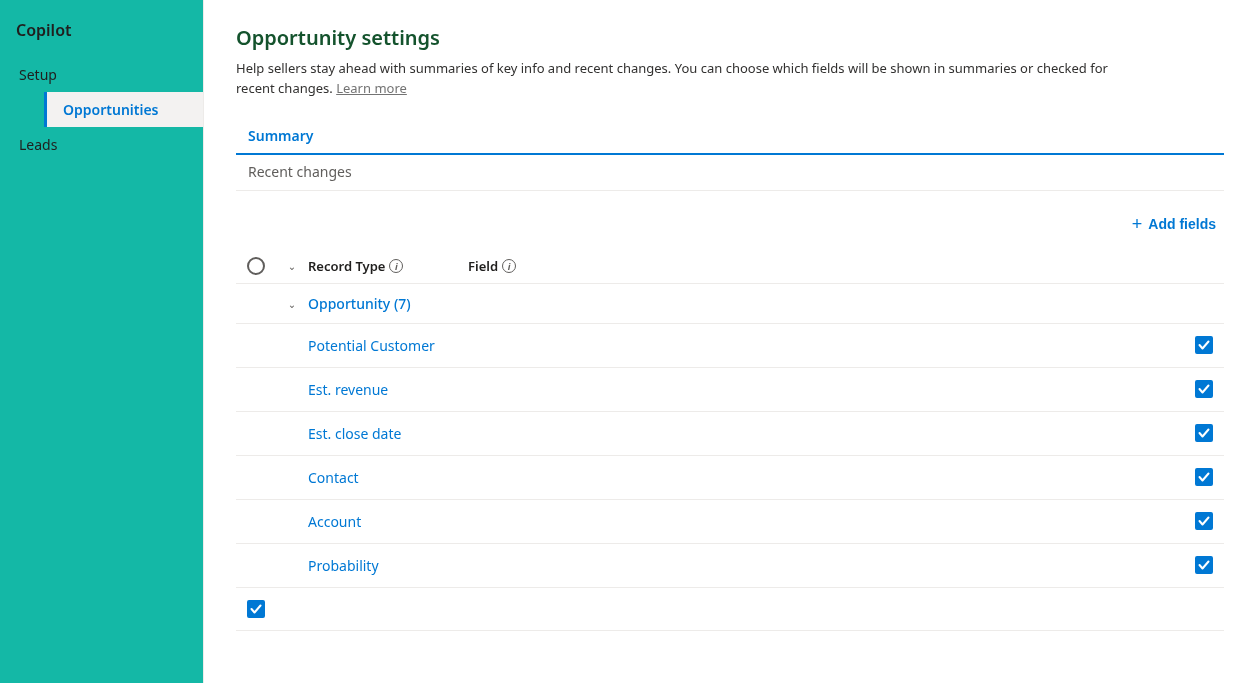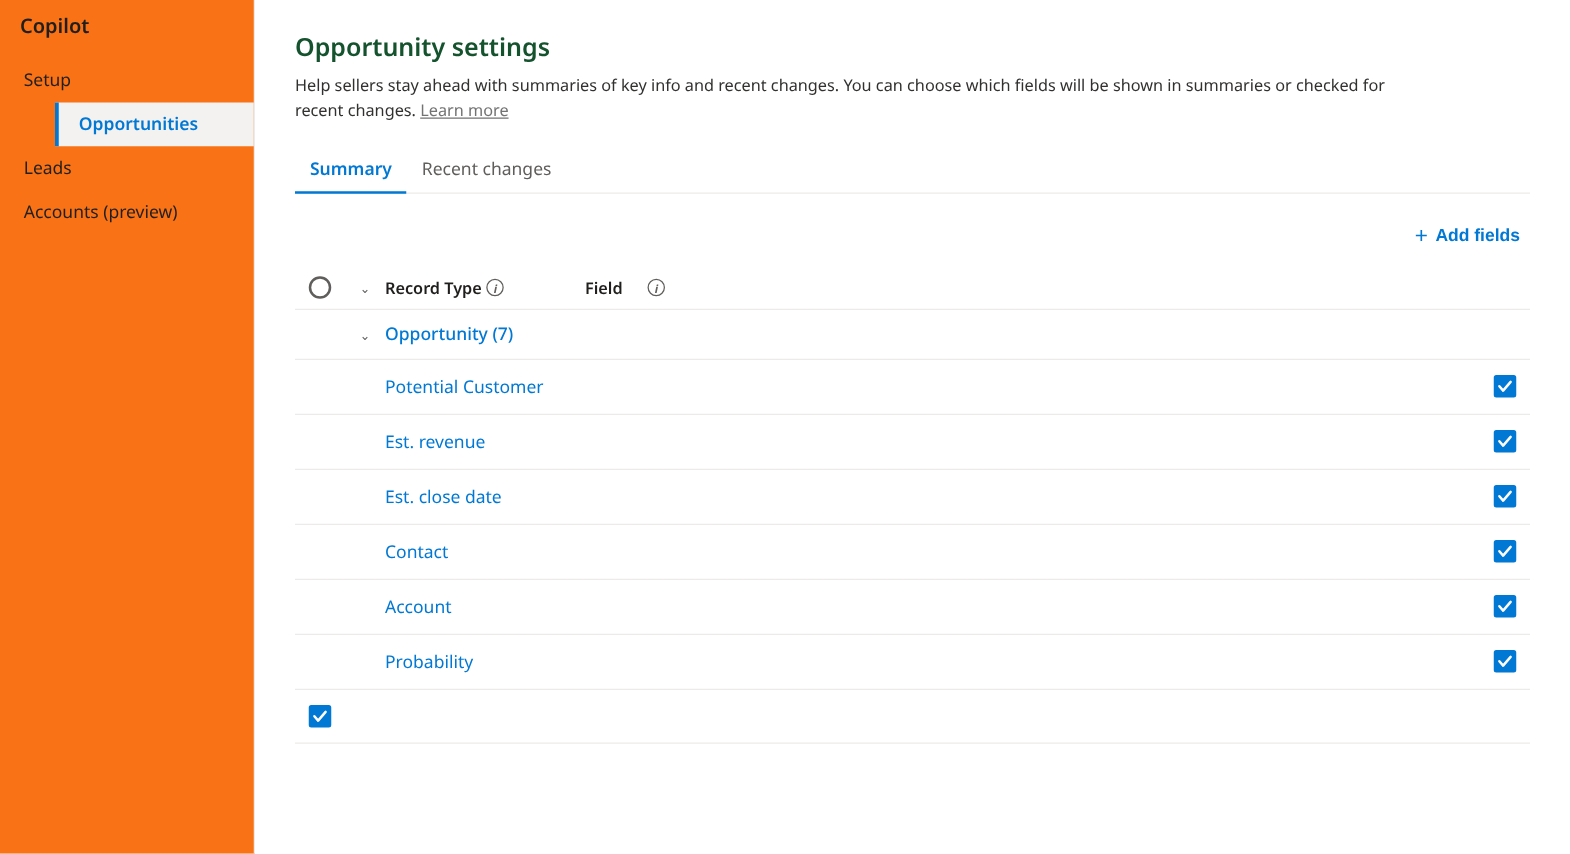--- a/index.html
+++ b/index.html
@@ -2,25 +2,25 @@
 <html><head>
   <meta charset="utf-8">
   <style>
     * { box-sizing: border-box; margin: 0; padding: 0; }
     body { font-family: 'Segoe UI', system-ui, sans-serif; font-size: 14px; color: #201f1e; background: #fff; display: flex; height: 100vh; overflow: hidden; }
 
     
     .sidebar {
       width: 204px;
       min-width: 204px;
-      background: #f97316;
+      background: #14b8a6;
       border-right: 1px solid #edebe9;
       display: flex;
       flex-direction: column;
-      padding-top: 1px;
+      padding-top: 11px;
     }
     .sidebar-title {
       font-size: 16px;
       font-weight: 600;
       padding: 8px 16px 16px 16px;
       color: #201f1e;
     }
     .sidebar-item {
       display: flex;
       align-items: flex-start;
@@ -60,20 +60,21 @@
     .page-desc a {
       color: #737373;
       text-decoration: underline;
     }
 
     
     .tabs {
       display: flex;
       border-bottom: 1px solid #edebe9;
       margin-bottom: 20px;
+      flex-direction: column;
     }
     .tab {
       padding: 8px 12px;
       cursor: pointer;
       font-size: 14px;
       color: #605e5c;
       border-bottom: 2px solid transparent;
       margin-bottom: -1px;
     }
     .tab.active {
@@ -102,21 +103,21 @@
     }
     .table-header-row {
       display: flex;
       align-items: center;
       padding: 8px 0;
       border-bottom: 1px solid #edebe9;
     }
     .col-checkbox { width: 40px; display: flex; align-items: center; justify-content: center; }
     .col-chevron { width: 32px; display: flex; align-items: center; justify-content: center; }
     .col-record-type { flex: 0 0 160px; display: flex; align-items: center; gap: 4px; font-weight: 600; color: #201f1e; font-size: 13px; }
-    .col-field { flex: 1; display: flex; align-items: center; gap: 20px; font-weight: 600; color: #201f1e; font-size: 13px; }
+    .col-field { flex: 1; display: flex; align-items: center; gap: 4px; font-weight: 600; color: #201f1e; font-size: 13px; }
     .col-check-action { width: 40px; }
 
     .info-icon {
       display: inline-flex;
       align-items: center;
       justify-content: center;
       width: 14px;
       height: 14px;
       border: 1.5px solid #605e5c;
       border-radius: 50%;
@@ -204,23 +205,20 @@
 
   <div class="sidebar-item">
     <span>Setup</span>
   </div>
   <div class="sidebar-item active">
     <span>Opportunities</span>
   </div>
   <div class="sidebar-item">
     <span>Leads</span>
   </div>
-  <div class="sidebar-item">
-    <span>Accounts (preview)</span>
-  </div>
 </div>
 
 <div class="main">
   <h1 class="page-title">Opportunity settings</h1>
   <p class="page-desc">
     <span>Help sellers stay ahead with summaries of key info and recent changes. You can choose which fields will be shown in summaries or checked for recent changes.</span>
     <a href="#">Learn more</a>
   </p>
 
   <div class="tabs">

